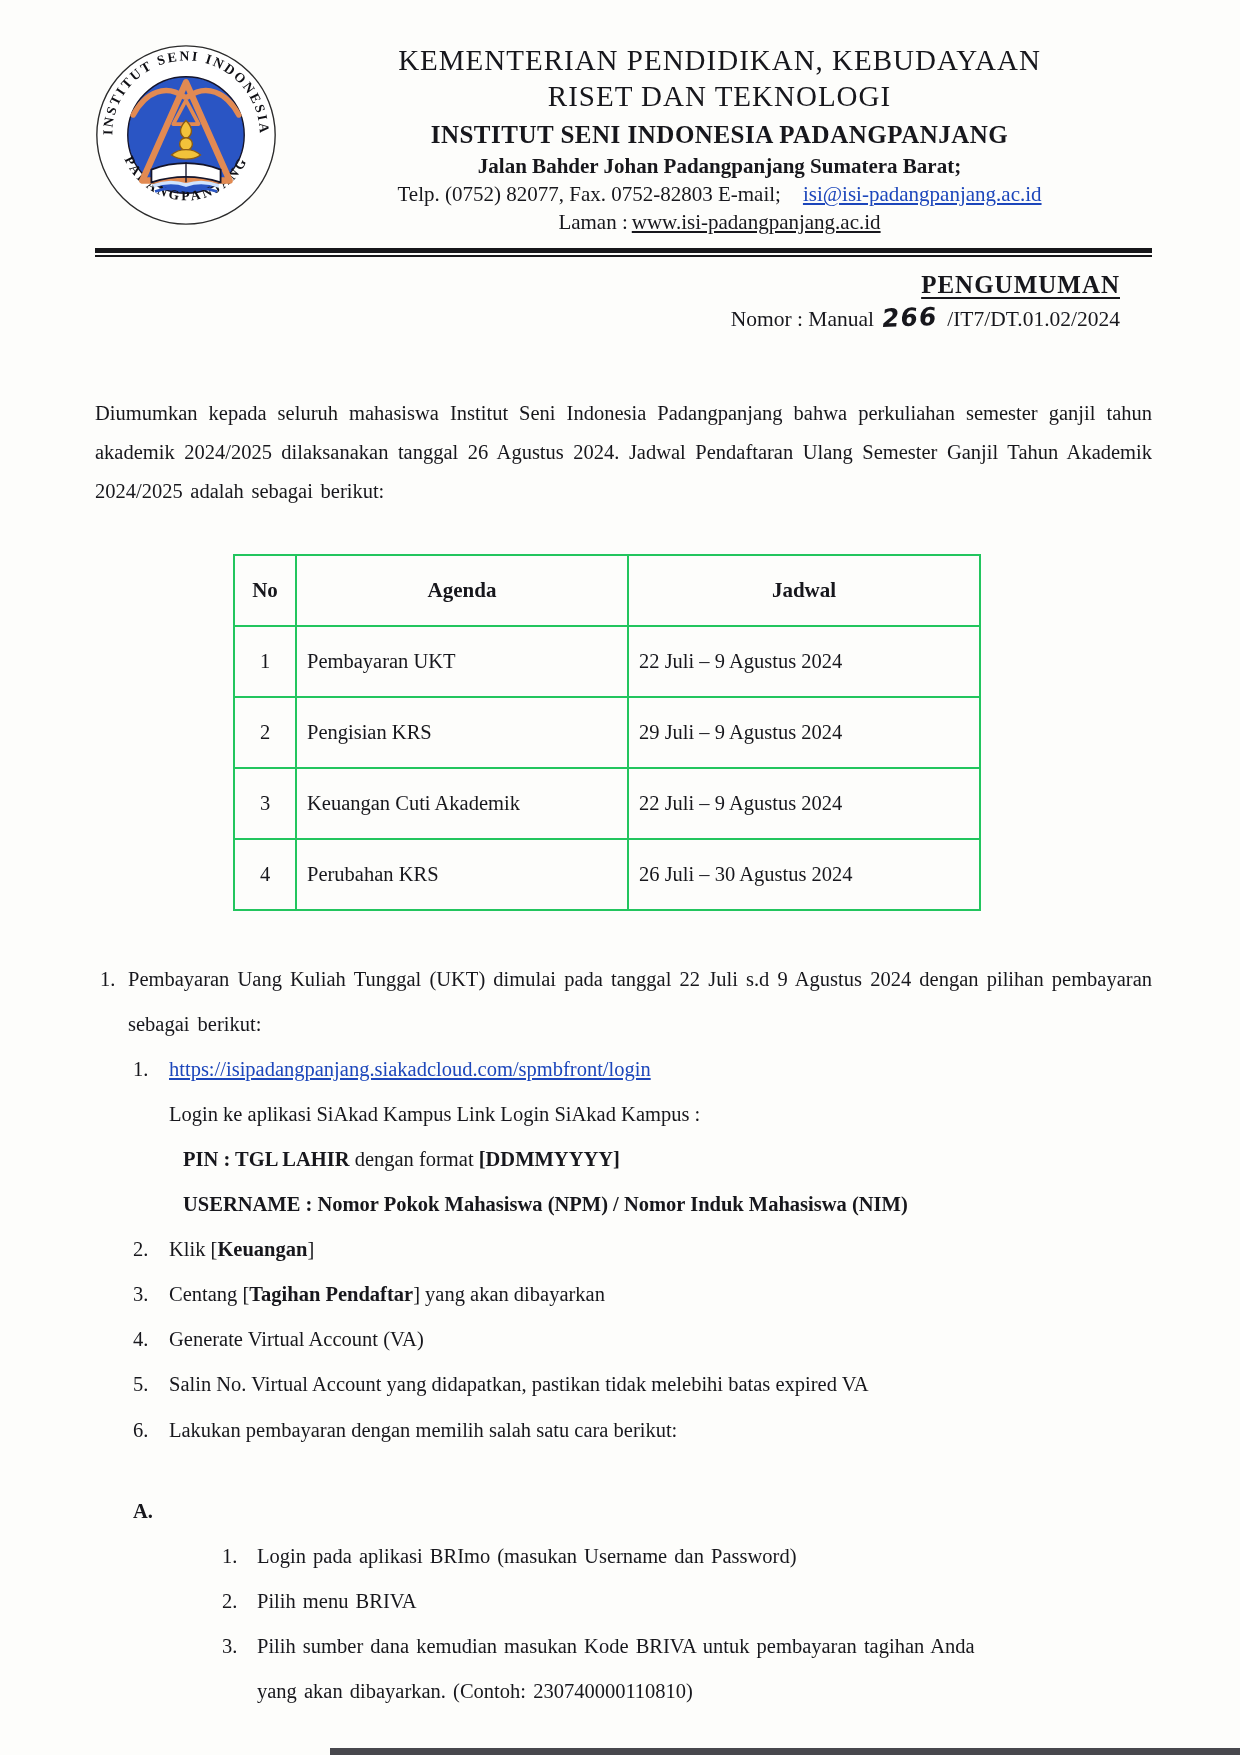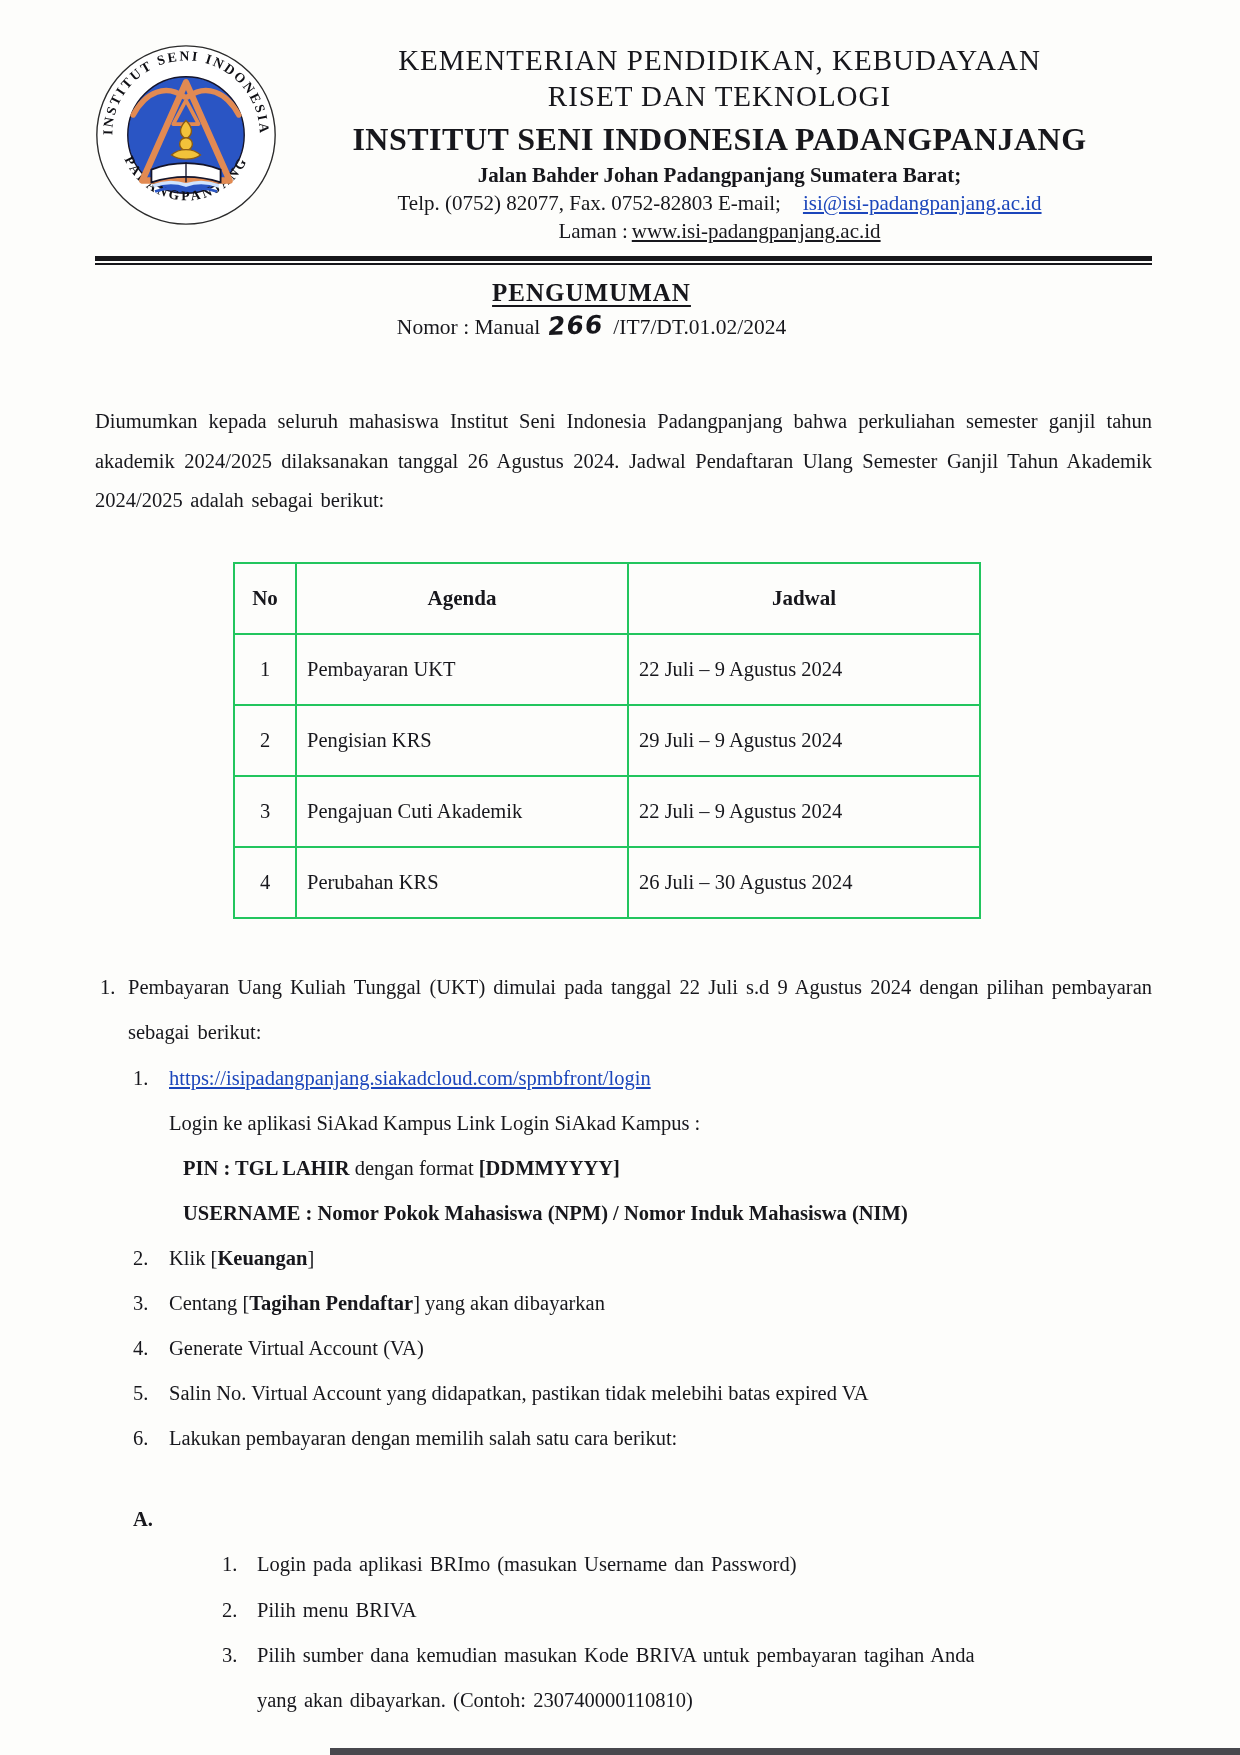--- a/index.html
+++ b/index.html
@@ -12,32 +12,32 @@
     padding:42px 88px 0 95px;
     font-family:"Liberation Serif","DejaVu Serif",serif;
     color:#17171c;
     overflow:hidden;
   }
   
   .letterhead{display:flex;align-items:flex-start;}
   .logo-wrap{flex:none;width:182px;margin-top:2px;}
   .head-text{flex:1;text-align:center;padding-left:10px;line-height:1.25;}
   .min1,.min2{font-size:29px;letter-spacing:1px;}
-  .inst{font-size:32px;font-weight:bold;letter-spacing:.5px;margin-top:4px;}
+  .inst{font-size:25px;font-weight:bold;letter-spacing:.5px;margin-top:4px;}
   .addr{font-size:21px;margin-top:3px;font-weight:bold;}
   .contact{font-size:21px;margin-top:2px;}
   .email-link{color:#1c46bb;text-decoration:underline;margin-left:22px;}
   .laman{font-size:21px;margin-top:2px;}
   .site-link{color:#17171c;text-decoration:underline;margin-left:4px;}
   
   .rule{margin-top:12px;}
   .rule .thick{height:5px;background:#17171a;}
   .rule .thin{height:2px;background:#17171a;margin-top:2px;}
   
-  .title-block{text-align:center;margin-top:14px;transform:translateX(-32px);}
+  .title-block{text-align:right;margin-top:14px;transform:translateX(-32px);}
   .doc-title{display:inline-block;font-size:25px;font-weight:bold;letter-spacing:1px;
              text-decoration:underline;text-underline-offset:4px;}
   .doc-number{font-size:21.5px;margin-top:4px;}
   .hand-num{display:inline-block;font-family:"DejaVu Sans",sans-serif;font-weight:700;
             font-size:25px;transform:rotate(-2deg) skewX(-8deg);margin:0 10px 0 8px;
             letter-spacing:1px;}
   
   .intro{margin-top:62px;font-size:20.5px;line-height:1.92;text-align:justify;word-spacing:2.5px;}
   
   table.sched{border-collapse:collapse;margin:42px 0 0 138px;font-size:20.5px;}
@@ -143,21 +143,21 @@
         <td>Pembayaran UKT</td>
         <td>22 Juli – 9 Agustus 2024</td>
       </tr>
       <tr>
         <td class="c">2</td>
         <td>Pengisian KRS</td>
         <td>29 Juli – 9 Agustus 2024</td>
       </tr>
       <tr>
         <td class="c">3</td>
-        <td>Pengajuan Cuti Akademik</td>
+        <td>Keuangan Cuti Akademik</td>
         <td>22 Juli – 9 Agustus 2024</td>
       </tr>
       <tr>
         <td class="c">4</td>
         <td>Perubahan KRS</td>
         <td>26 Juli – 30 Agustus 2024</td>
       </tr>
     </tbody>
   </table>
 

